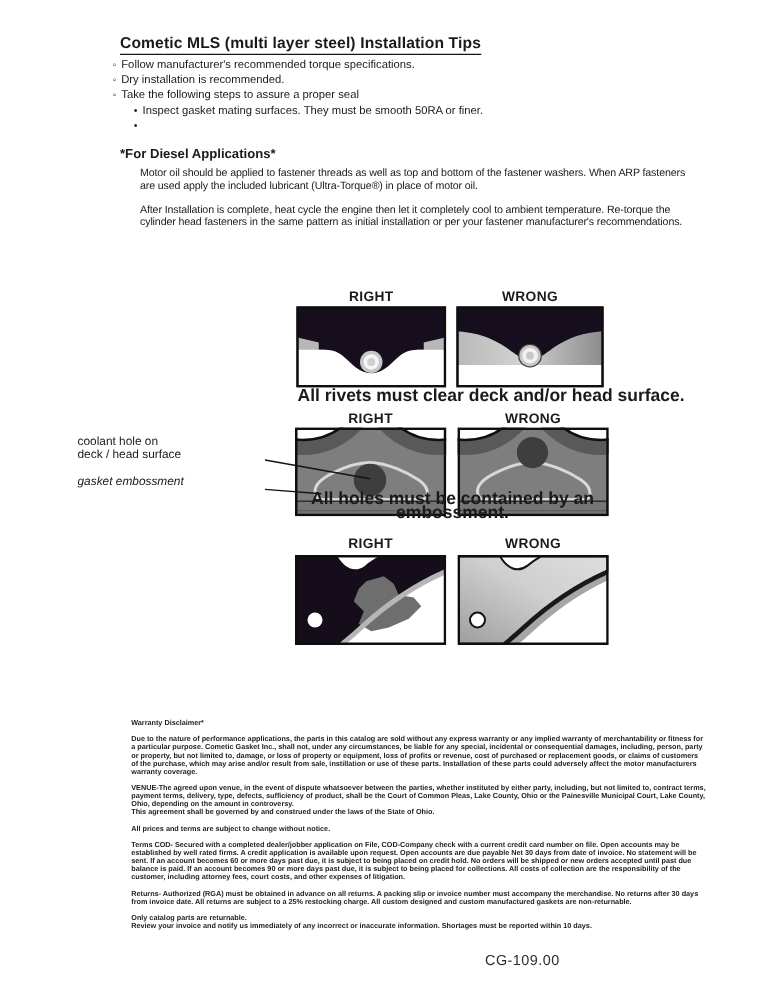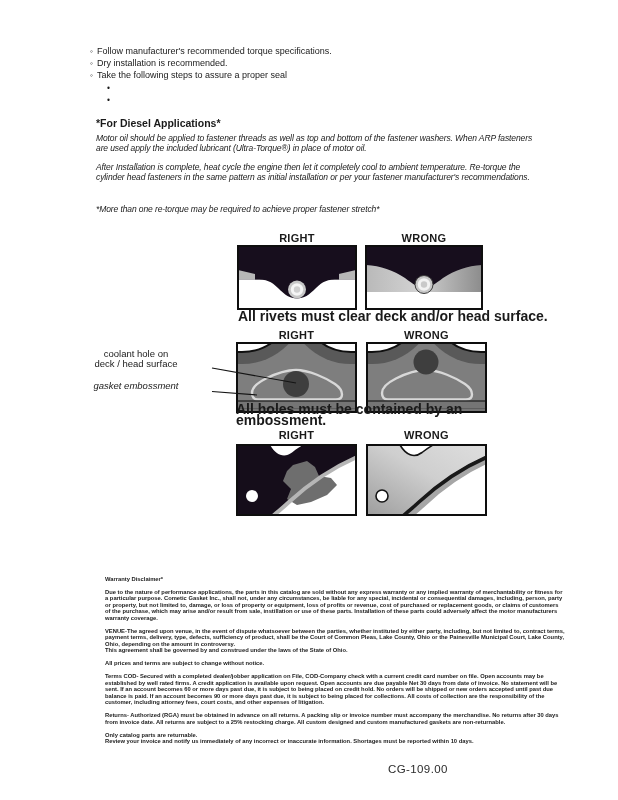--- a/index.html
+++ b/index.html
@@ -6,66 +6,67 @@
   .page{position:relative;width:618px;height:800px;background:#ffffff;overflow:hidden;
         font-family:"Liberation Sans",sans-serif;color:#1a1a1a;}
   .abs{position:absolute;}
   .title{left:96px;top:27px;font-size:12.5px;font-weight:bold;letter-spacing:0.1px;
          border-bottom:1.5px solid #161616;padding-bottom:2px;white-space:nowrap;}
   .bullets{left:90px;top:45px;width:480px;font-size:9px;}
   .b-row{display:flex;align-items:flex-start;line-height:12.2px;}
   .b-row.sub{margin-left:17px;}
   .b-marker{width:7px;flex:0 0 7px;font-size:8.5px;line-height:12.2px;}
   .diesel-head{left:96px;top:117px;font-size:10.5px;font-weight:bold;}
-  .para{left:96px;width:441px;font-size:8.5px;line-height:9.5px;letter-spacing:-0.1px;font-style:italic;}
+  .para{left:112px;width:441px;font-size:8.5px;line-height:9.5px;letter-spacing:-0.1px;}
   .p1{top:134px;} .p2{top:163px;} .pnote{top:205px;}
   .rw-label{font-size:11px;font-weight:600;text-align:center;letter-spacing:0.3px;line-height:14px;}
   .caption{font-size:14px;font-weight:bold;line-height:10.5px;}
-  .side-label{font-size:9.5px;line-height:10.3px;text-align:center;width:148px;left:62px;}
+  .side-label{font-size:9.5px;line-height:10.3px;text-align:left;width:148px;left:62px;}
   .panel{position:absolute;display:block;}
   .leader{position:absolute;left:110px;top:330px;pointer-events:none;}
   .disc{left:105px;top:575px;width:460px;height:180px;}
   .disc-scale{width:920px;transform:scale(0.5);transform-origin:0 0;
               font-size:11.6px;font-weight:bold;line-height:13px;color:#222;}
   .disc-scale .dp{margin:0 0 13px 0;}
   .disc-scale .dp.tight{margin-bottom:0;}
   .disc-scale .dh{margin:0 0 13px 0;}
   .code{left:388px;top:763px;font-size:11.5px;letter-spacing:0.4px;color:#2b2b2b;}
 </style>
 </head>
 <body>
 
 <div class="page">
 
+  <div class="abs title">Cometic MLS (multi layer steel) Installation Tips</div>
 
   <div class="abs bullets">
     <div class="b-row">
       <span class="b-marker">◦</span>
       <span>Follow manufacturer's recommended torque specifications.</span>
     </div>
     <div class="b-row">
       <span class="b-marker">◦</span>
       <span>Dry installation is recommended.</span>
     </div>
     <div class="b-row">
       <span class="b-marker">◦</span>
       <span>Take the following steps to assure a proper seal</span>
     </div>
     <div class="b-row sub">
       <span class="b-marker">•</span>
+      <span>Inspect gasket mating surfaces.  They must be smooth 50RA or finer.</span>
     </div>
     <div class="b-row sub">
       <span class="b-marker">•</span>
     </div>
   </div>
 
   <div class="abs diesel-head">*For Diesel Applications*</div>
   <div class="abs para p1">Motor oil should be applied to fastener threads as well as top and bottom of the fastener washers. When ARP fasteners are used apply the included lubricant (Ultra-Torque®) in place of motor oil.</div>
   <div class="abs para p2">After Installation is complete, heat cycle the engine then let it completely cool to ambient temperature. Re-torque the cylinder head fasteners in the same pattern as initial installation or per your fastener manufacturer's recommendations.</div>
-  <div class="abs para pnote">*More than one re-torque may be required to achieve proper fastener stretch*</div>
 
   <div class="abs rw-label" style="left:237px;top:231px;width:120px;">RIGHT</div>
   <div class="abs rw-label" style="left:365px;top:231px;width:118px;">WRONG</div>
 
   <svg class="panel" style="left:237px;top:245px;" width="120" height="65" viewBox="0 0 120 65">
     <rect x="0" y="0" width="120" height="65" fill="#170e1d"></rect>
     <polygon points="1,25 42,34.5 1,34.5" fill="#b7b7b7"></polygon>
     <polygon points="119,25 78,34.5 119,34.5" fill="#b7b7b7"></polygon>
     <rect x="1" y="34.5" width="118" height="29.5" fill="#ffffff"></rect>
     <path d="M18,34.5 L18,27 L102,27 L102,34.5 C90,34.5 86,36 79,43 C72,50 67,53.5 60,53.5 C53,53.5 48,50 41,43 C34,36 30,34.5 18,34.5 Z" fill="#170e1d"></path>
@@ -129,21 +130,21 @@
     <line x1="1" y1="59" x2="120" y2="59" stroke="#2e2e2e" stroke-width="1.3"></line>
     <line x1="1" y1="66.5" x2="120" y2="66.5" stroke="#5e5e5e" stroke-width="1"></line>
     <rect x="1" y="1" width="119" height="69" fill="none" stroke="#0e0e0e" stroke-width="2"></rect>
   </svg>
 
   <svg class="leader" width="400" height="100">
     <line x1="102" y1="38" x2="186" y2="53" stroke="#141414" stroke-width="1.2"></line>
     <line x1="102" y1="61.5" x2="147" y2="65" stroke="#141414" stroke-width="1.2"></line>
   </svg>
 
-  <div class="abs caption" style="left:236px;top:404px;width:252px;text-align:left;">All holes must be contained by an embossment.</div>
+  <div class="abs caption" style="left:236px;top:393px;width:252px;text-align:center;">All holes must be contained by an embossment.</div>
 
   <div class="abs rw-label" style="left:236px;top:428px;width:121px;">RIGHT</div>
   <div class="abs rw-label" style="left:366px;top:428px;width:121px;">WRONG</div>
 
   <svg class="panel" style="left:236px;top:444px;" width="121" height="72" viewBox="0 0 121 72">
     <rect width="121" height="72" fill="#ffffff"></rect>
     <path d="M1,1 L34,1 C40,11 48,14.5 56,8.5 C61,4.5 64.5,2.5 67,1 L120,1 L120,13 C95,24 71,41 53,57.5 C46,64 41,68 37.5,71 L1,71 Z" fill="#150d1a"></path>
     <polygon points="57,21 71,17 79,23 83,32 95,34 101,41 91,51 75,58 61,61 51,55 55,45 47,37 51,27" fill="#6e6e6e"></polygon>
     <path d="M120,13.5 C95,24.5 71,41.5 53,58 C46,64.5 41,68.5 37.5,71.5" fill="none" stroke="#b6b6b6" stroke-width="4"></path>
     <circle cx="16" cy="52" r="6" fill="#ffffff"></circle>

